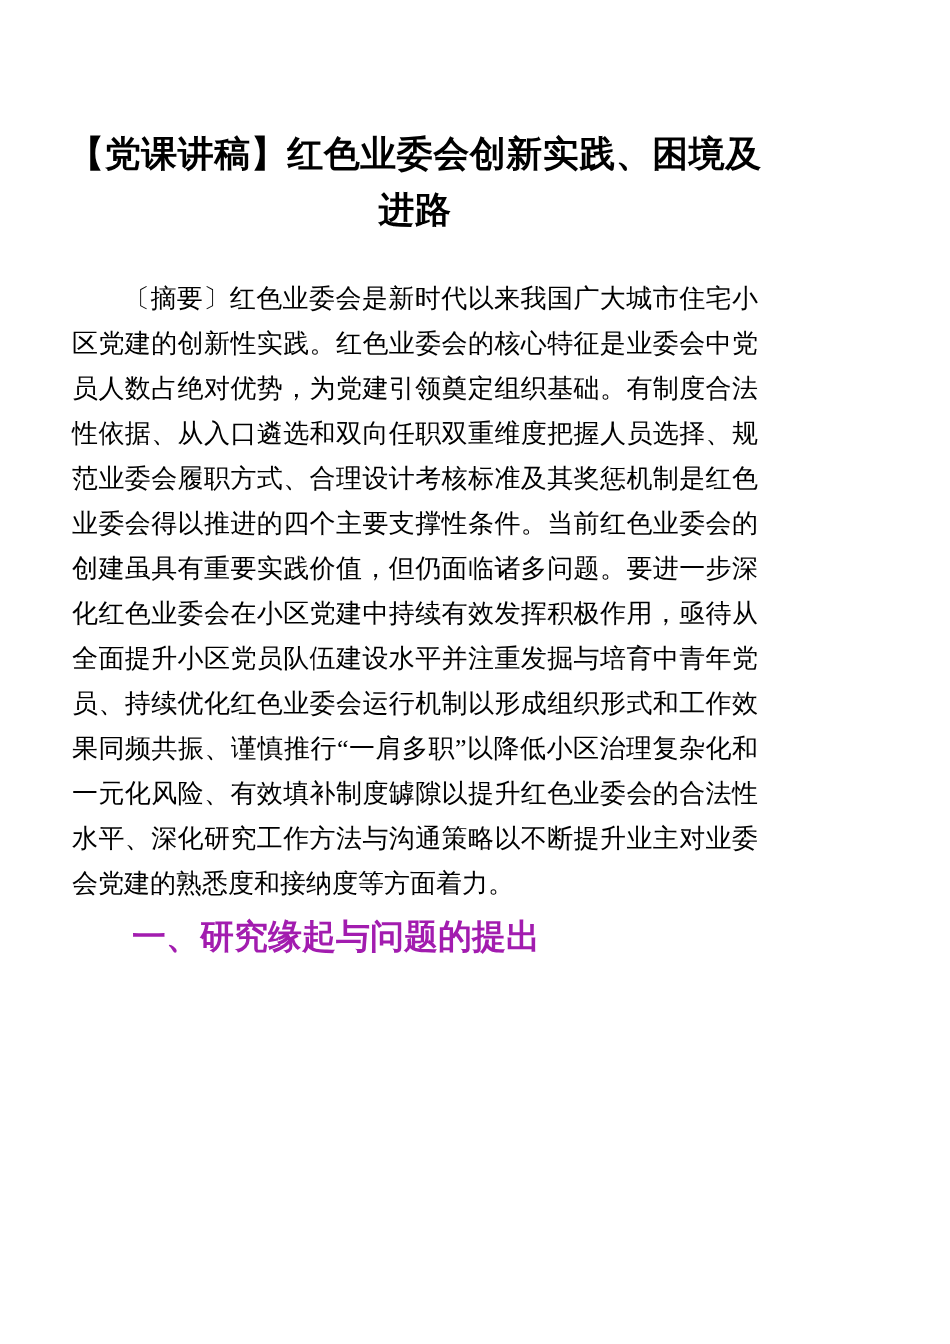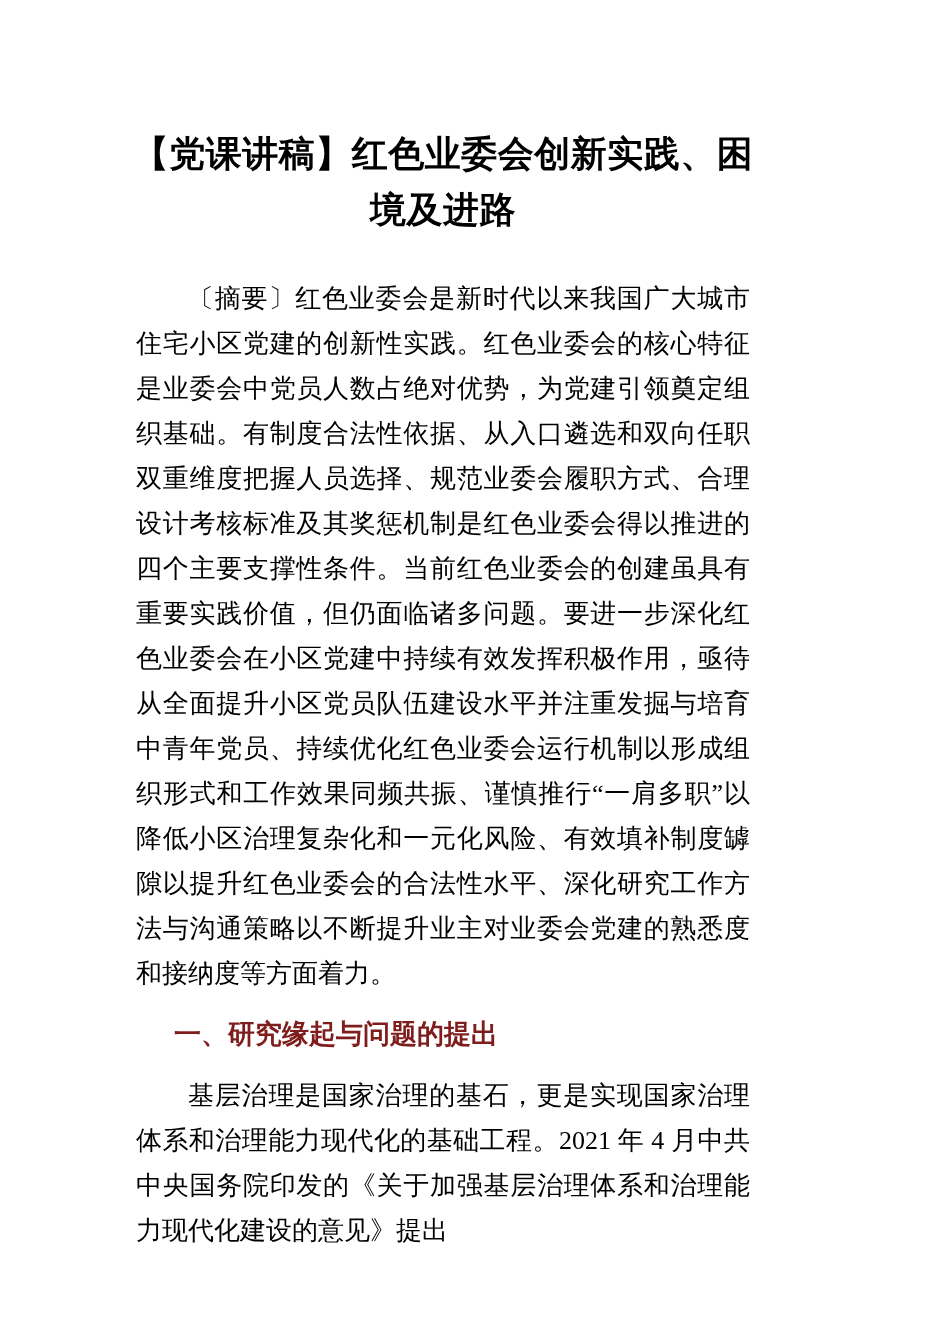--- a/index.html
+++ b/index.html
@@ -10,58 +10,57 @@
   body {
     width: 950px;
     height: 1344px;
     overflow: hidden;
   }
   .page {
     box-sizing: border-box;
     width: 886px;
     height: 1344px;
     background: #ffffff;
-    padding: 126px 120px 0 120px;
+    padding: 126px 120px 0 64px;
     color: #000000;
   }
   .doc-title {
     font-family: "Liberation Serif", "DejaVu Serif", serif;
     font-weight: 700;
     font-size: 36px;
     line-height: 56px;
     text-align: center;
     letter-spacing: 0.5px;
     margin: 0 0 38px 0;
     color: #000000;
   }
   .body-text {
     font-family: "Liberation Serif", "DejaVu Serif", serif;
     font-weight: 400;
     font-size: 26px;
     line-height: 45px;
     text-align: justify;
     text-indent: 2em;
-    margin: 16px;
+    margin: 8px;
     color: #000000;
   }
   .section-heading {
     font-family: "Liberation Sans", "DejaVu Sans", sans-serif;
     font-weight: 700;
-    font-size: 27px;
+    font-size: 34px;
     line-height: 45px;
     text-indent: 2em;
     margin: 0;
-    color: #7f1d1d;
+    color: #a21caf;
   }
 </style>
 </head>
 <body>
 
 <div class="page">
   <h1 class="doc-title">【党课讲稿】红色业委会创新实践、困境及进路</h1>
 
   <p class="body-text">〔摘要〕红色业委会是新时代以来我国广大城市住宅小区党建的创新性实践。红色业委会的核心特征是业委会中党员人数占绝对优势，为党建引领奠定组织基础。有制度合法性依据、从入口遴选和双向任职双重维度把握人员选择、规范业委会履职方式、合理设计考核标准及其奖惩机制是红色业委会得以推进的四个主要支撑性条件。当前红色业委会的创建虽具有重要实践价值，但仍面临诸多问题。要进一步深化红色业委会在小区党建中持续有效发挥积极作用，亟待从全面提升小区党员队伍建设水平并注重发掘与培育中青年党员、持续优化红色业委会运行机制以形成组织形式和工作效果同频共振、谨慎推行“一肩多职”以降低小区治理复杂化和一元化风险、有效填补制度罅隙以提升红色业委会的合法性水平、深化研究工作方法与沟通策略以不断提升业主对业委会党建的熟悉度和接纳度等方面着力。</p>
 
 
   <h2 class="section-heading">一、研究缘起与问题的提出</h2>
 
-  <p class="body-text">基层治理是国家治理的基石，更是实现国家治理体系和治理能力现代化的基础工程。2021 年 4 月中共中央国务院印发的《关于加强基层治理体系和治理能力现代化建设的意见》提出</p>
 </div>
 
 </body></html>

